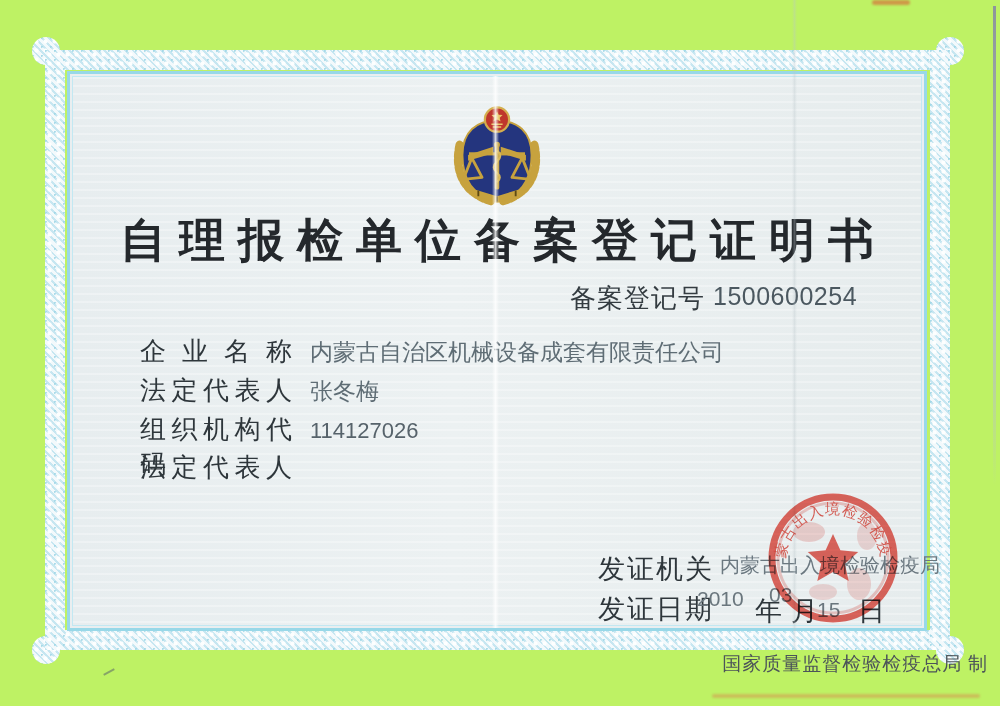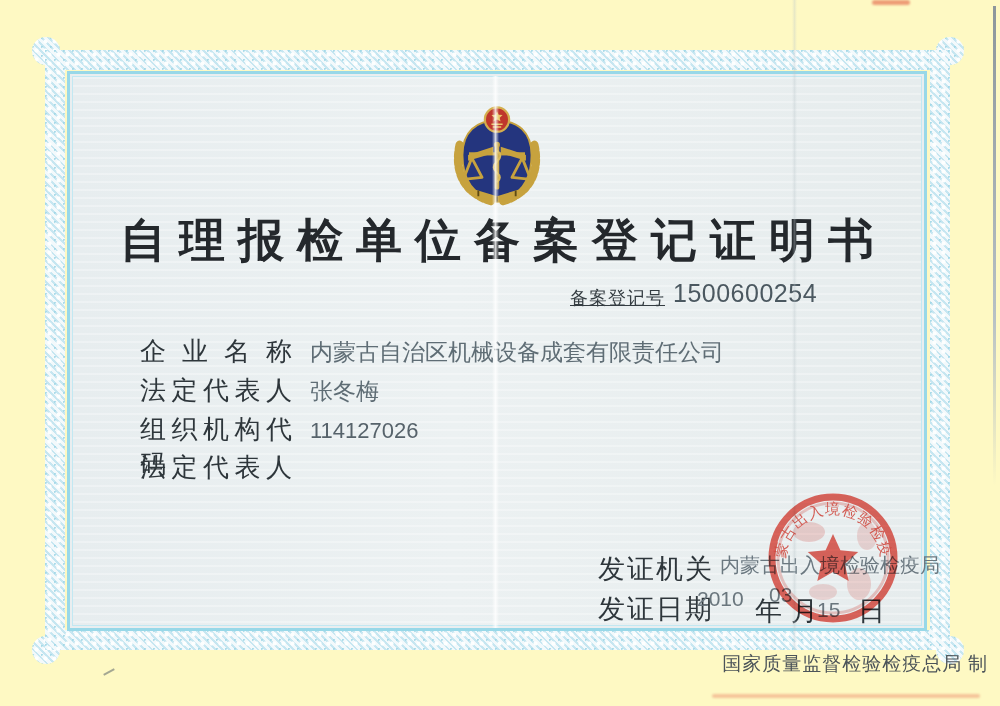--- a/index.html
+++ b/index.html
@@ -1,17 +1,17 @@
 <!DOCTYPE html>
 <html><head>
 <meta charset="utf-8">
 <style>
   html,body{margin:0;padding:0;}
   body{font-family:"Liberation Serif", serif; background:#ffffff;}
-  .stage{position:relative; width:1000px; height:706px; background:#fef9c3; overflow:hidden;}
+  .stage{position:relative; width:1000px; height:706px; background:#bef264; overflow:hidden;}
 
   
   .lace{
     position:absolute;
     background-color:#dceef5;
     background-image:
       radial-gradient(circle at 50% 50%, rgba(255,255,255,.95) 1.5px, transparent 2.6px),
       radial-gradient(circle at 0 0, rgba(158,214,230,.85) 1.5px, transparent 2.6px),
       repeating-linear-gradient(45deg, rgba(172,221,236,.45) 0 2px, rgba(255,255,255,.65) 2px 5px);
     background-size:9px 9px, 9px 9px, auto;
@@ -54,21 +54,21 @@
   .emblem{position:absolute; left:441px; top:105px; width:112px; height:102px;}
 
   
   .title{
     position:absolute; left:74px; top:210px; width:846px;
     text-align:center; font-family:"Liberation Sans", sans-serif;
     font-size:46px; font-weight:700; color:#24282c;
     letter-spacing:13px; text-indent:13px; white-space:nowrap;
   }
   .reg-row{position:absolute; left:570px; top:281px; display:flex; align-items:baseline; gap:8px;}
-  .reg-label{font-size:18px; color:#343c41; letter-spacing:1px;text-decoration:underline;}
+  .reg-label{font-size:26px; color:#343c41; letter-spacing:1px;}
   .reg-number{font-family:"Liberation Sans", sans-serif; font-size:25px; color:#4b5860; letter-spacing:.5px; position:relative; top:-2px;}
 
   .field-row{position:absolute; left:140px; display:flex; align-items:baseline;}
   .field-label{width:152px; font-size:26px; color:#2e363b; text-align:justify; text-align-last:justify; flex:none;}
   .field-value{margin-left:18px; font-size:23px; color:#5f6d75; white-space:nowrap;}
   .field-value.num{font-family:"Liberation Sans", sans-serif; font-size:22px; color:#57636b;}
   .fr-0{top:334px;} .fr-1{top:373px;} .fr-2{top:412px;} .fr-3{top:450px;}
 
   .issuer-row{position:absolute; left:598px; top:551px; display:flex; align-items:baseline;}
   .issuer-label{font-size:27px; color:#2e363b; letter-spacing:2px; flex:none;}

